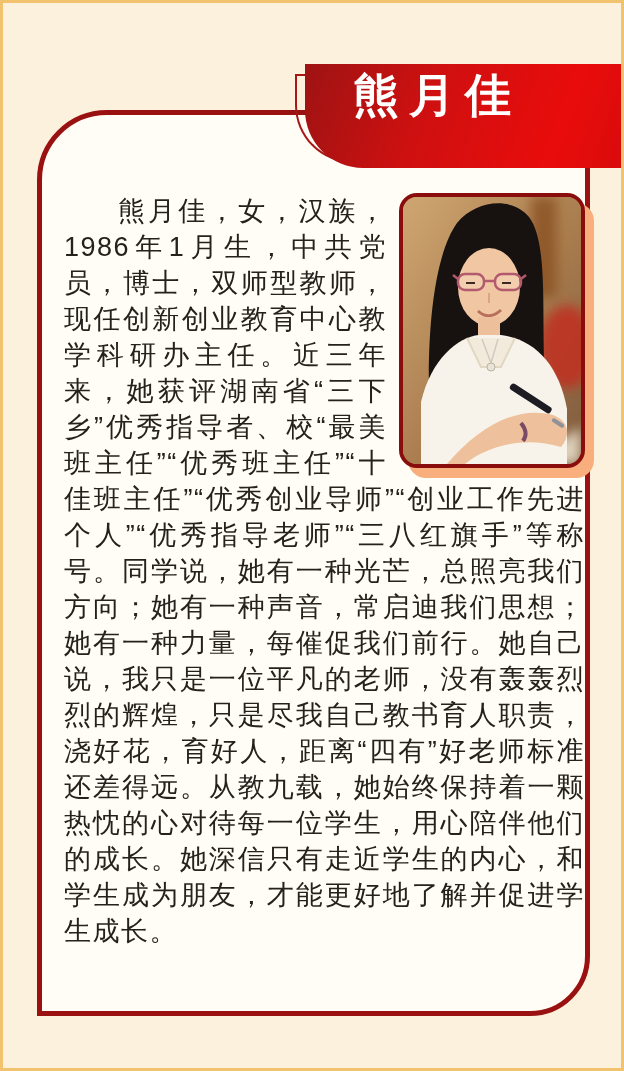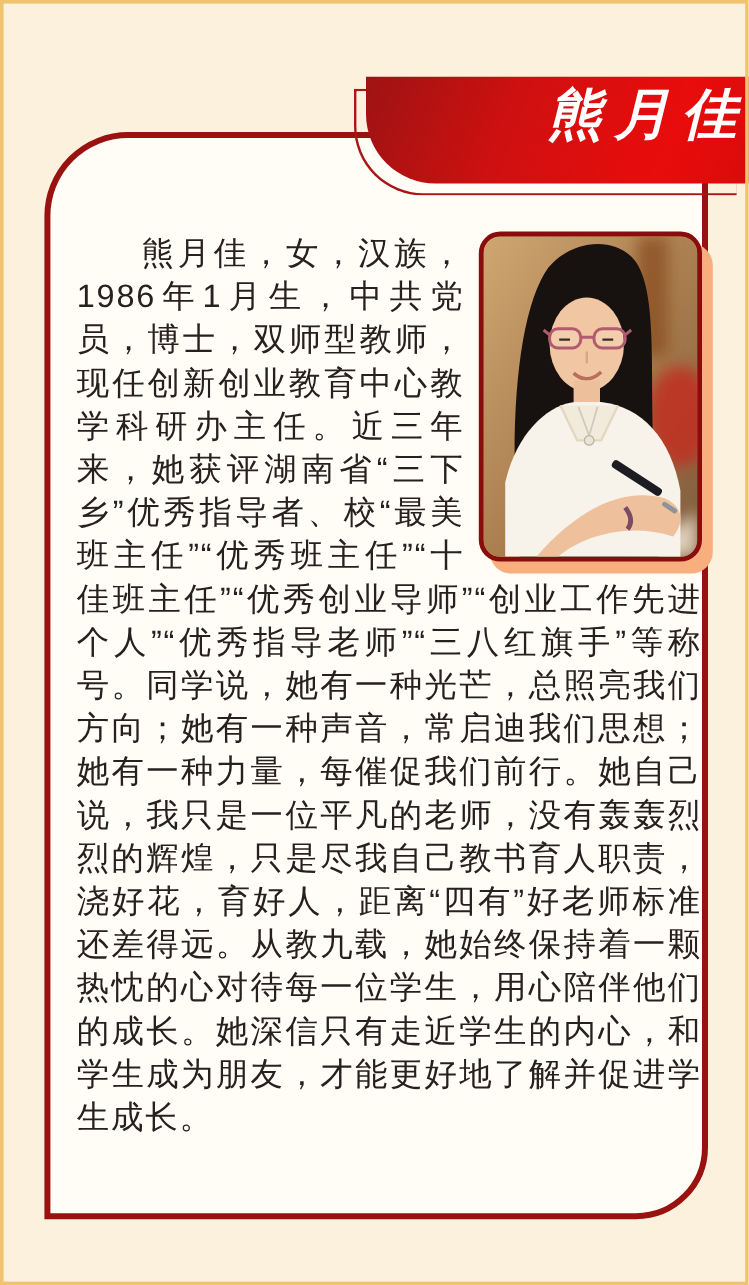--- a/index.html
+++ b/index.html
@@ -34,25 +34,25 @@
     background:#c89c66;
   }
   .photo-box svg{display:block;}
   
   .banner-echo{
     position:absolute;left:295px;top:74px;width:319px;height:89px;
     box-sizing:border-box;border:2px solid #a81616;border-right:none;
     border-radius:0 0 0 58px;background:transparent;z-index:2;
   }
   .banner{
-    position:absolute;left:305px;top:64px;width:319px;height:89px;
+    position:absolute;left:305px;top:64px;width:319px;height:104px;
     background:linear-gradient(110deg,#9e1313 0%,#cf1010 38%,#e90c0c 78%,#d90b0b 100%);
     border-radius:0 0 0 58px;z-index:3;
-    display:flex;flex-direction:column;align-items:flex-end;
-    padding:6px 0 0 38px;box-sizing:border-box;font-style:italic;
+    display:flex;flex-direction:column;align-items:flex-start;
+    padding:6px 0 0 38px;box-sizing:border-box;
   }
   .banner-title{
     color:#ffffff;font-size:46px;font-weight:700;line-height:50px;
     letter-spacing:10px;text-indent:10px;white-space:nowrap;
   }
   .banner-subtitle{
     color:#ffffff;font-size:17px;line-height:20px;letter-spacing:9px;
     text-indent:9px;margin-top:4px;white-space:nowrap;font-weight:400;
   }
 </style>

